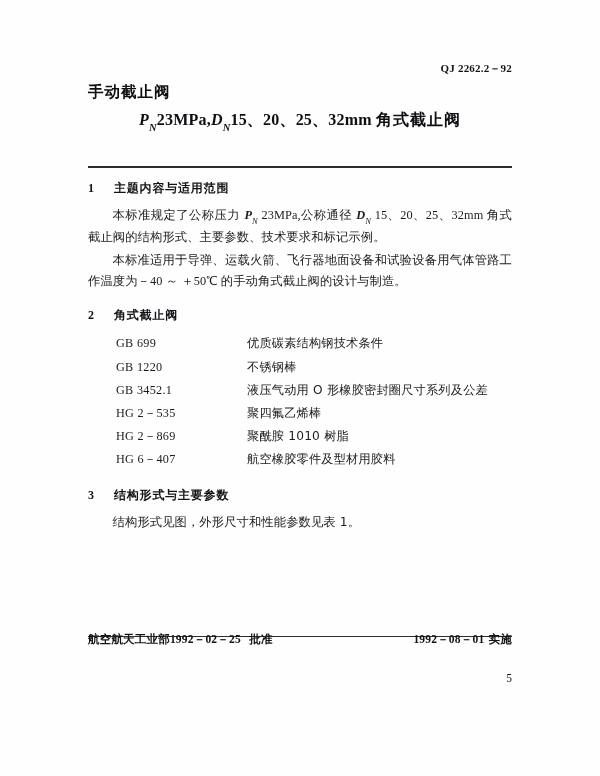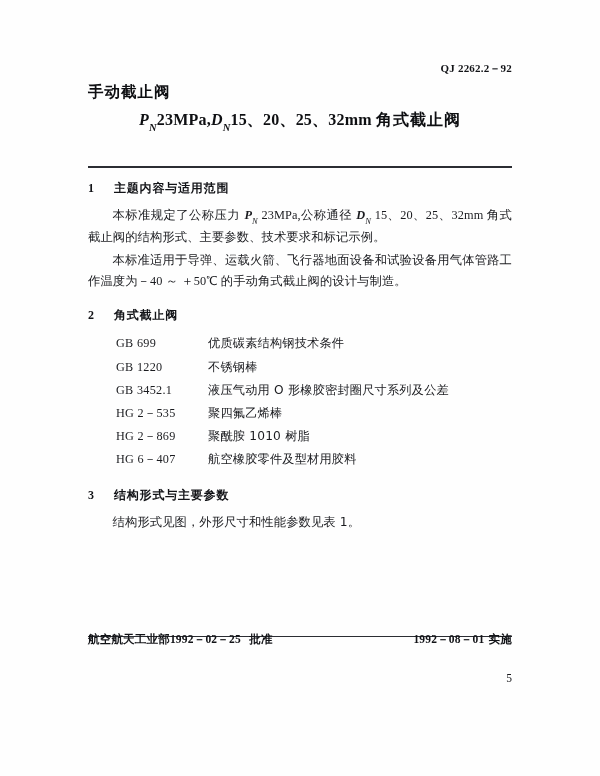--- a/index.html
+++ b/index.html
@@ -154,20 +154,21 @@
     margin: 4px 0 0 0;
     padding: 0;
     list-style: none;
   }
   .ref-item {
     display: flex;
     align-items: baseline;
     font-size: 12.2px;
     line-height: 1.9;
     color: #1a1b1f;
+    gap: 39px;
   }
   .ref-code {
     flex: 0 0 auto;
     min-width: 82px;
     padding-left: 28px;
     font-family: "Liberation Serif", serif;
     letter-spacing: 0.3px;
     white-space: nowrap;
   }
   .ref-title {

